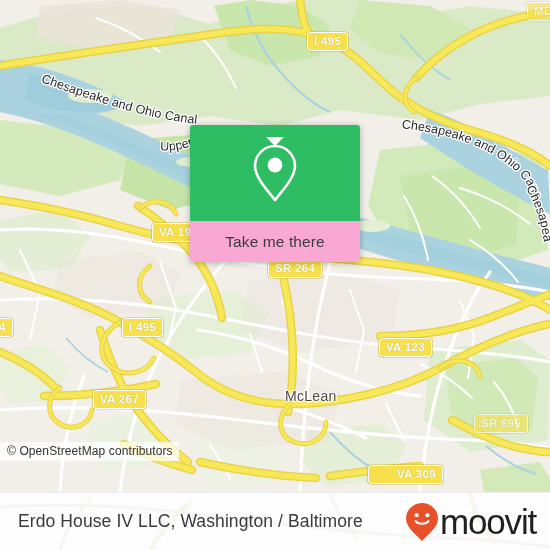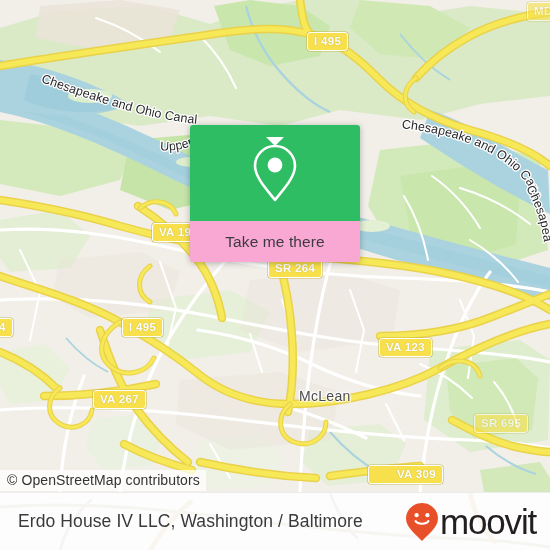--- a/index.html
+++ b/index.html
@@ -14,22 +14,22 @@
   
   #map {
     position: absolute; left: 0; top: 0;
     width: 550px; height: 492px;
     background: #f2efe9;
     overflow: hidden;
   }
   #map svg { display: block; }
 
   .attrib {
-    position: absolute; left: 0; top: 470px;
-    font-size: 14px; color: #333;
+    position: absolute; left: 0; top: 442px;
+    font-size: 12px; color: #333;
     background: rgba(255,255,255,0.72);
     padding: 2px 6px 3px 7px;
     letter-spacing: .1px;
     white-space: nowrap;
     z-index: 40;
   }
 
   
   .shield {
     position: absolute;
@@ -321,21 +321,21 @@
           <path id="pathCanalE" d="M526,188 C536,206 542,224 544,244" fill="none" stroke="none"></path>
           <text><textPath href="#pathCanalE" startOffset="0%">Chesapeake and Ohio Canal</textPath></text>
         </g>
         <g class="curvetext">
           <path id="pathUpper" d="M160,150 C176,152 190,148 202,140" fill="none" stroke="none"></path>
           <text><textPath href="#pathUpper" startOffset="0%">Upper</textPath></text>
         </g>
       </g>
     </svg>
 
-    <div class="maplabel city" style="left:280px; top:388px;padding-left:19px;">McLean</div>
+    <div class="maplabel city" style="left:266px; top:388px;padding-left:19px;">McLean</div>
 
     <div class="shield" style="left:307px; top:32px;">I 495</div>
     <div class="shield dim" style="left:527px; top:2px;">MD</div>
     <div class="shield" style="left:152px; top:223px;">VA 193</div>
     <div class="shield" style="left:268px; top:259px; z-index:20;">SR 264</div>
     <div class="shield" style="left:122px; top:318px;">I 495</div>
     <div class="shield" style="left:-8px; top:318px;">4</div>
     <div class="shield" style="left:379px; top:330px;margin-top:8px;">VA 123</div>
     <div class="shield" style="left:49px; top:390px;margin-left:44px;">VA 267</div>
     <div class="shield dim" style="left:474px; top:414px;text-align:right;">SR 695</div>

